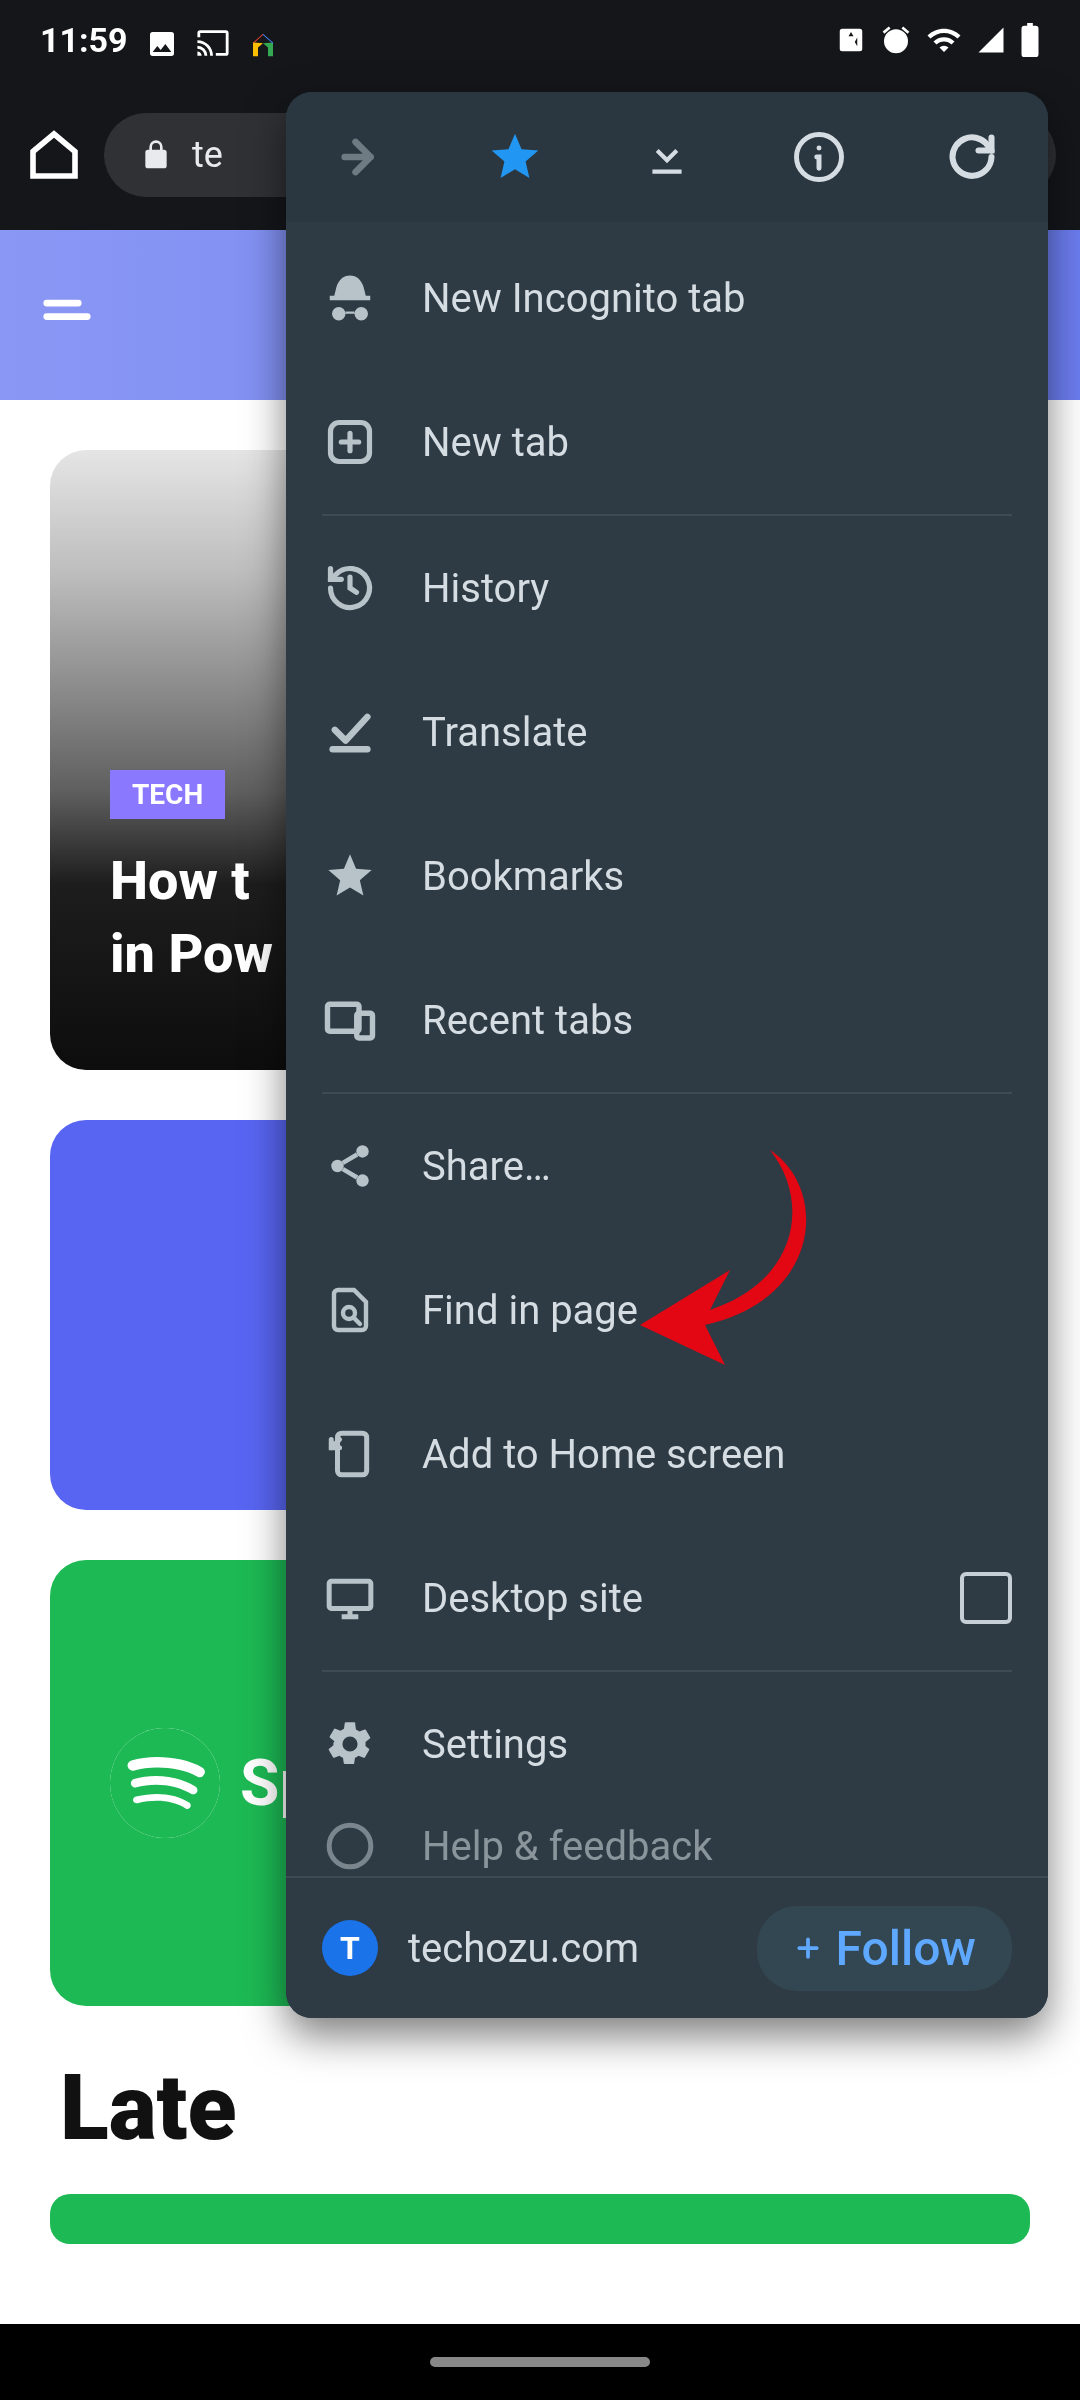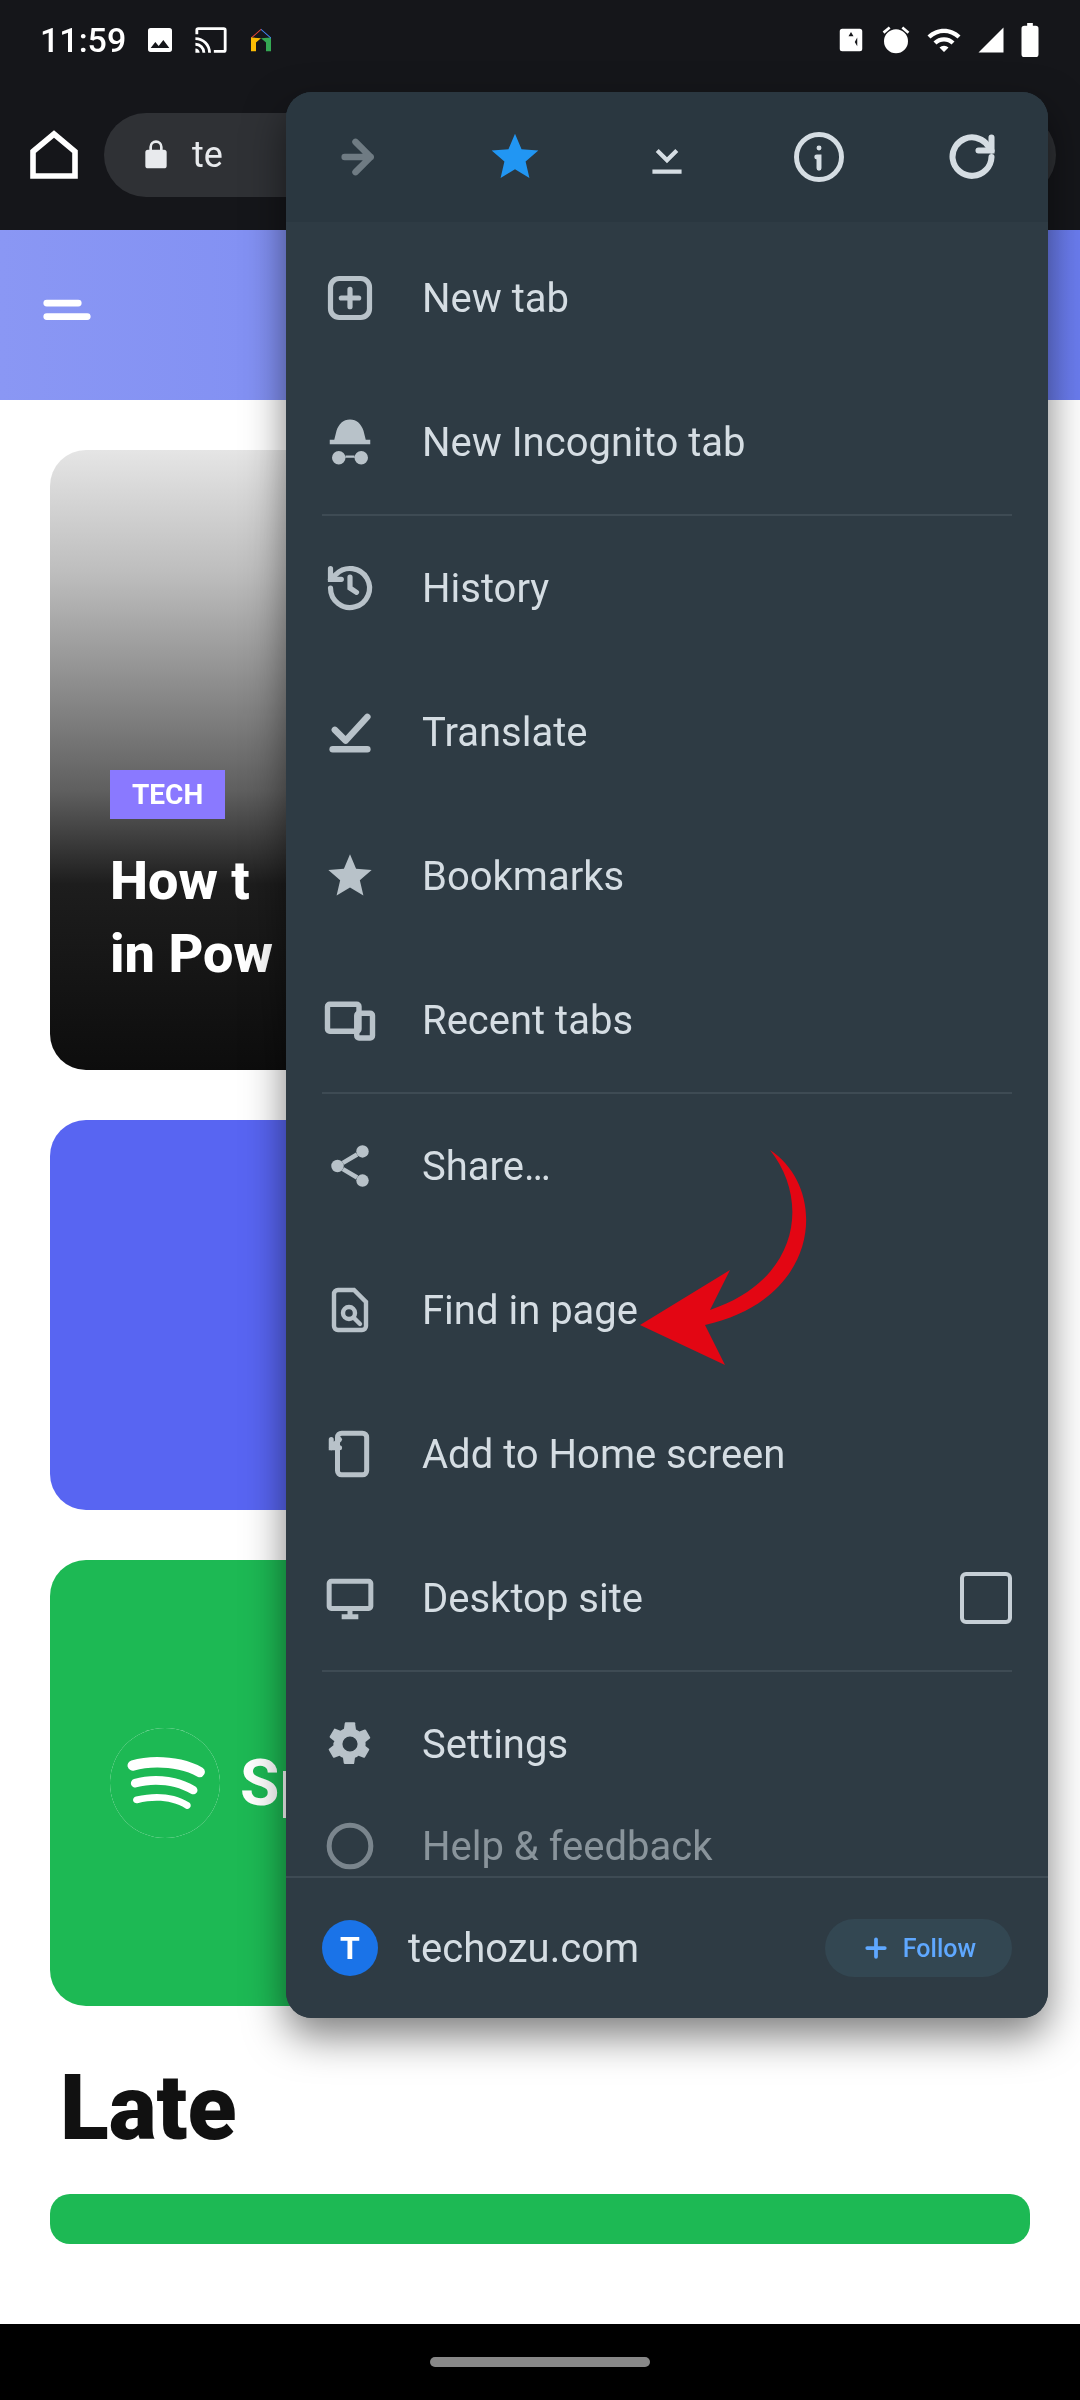--- a/index.html
+++ b/index.html
@@ -1,20 +1,20 @@
 <!DOCTYPE html>
 <html><head>
 <meta charset="utf-8">
 <style>
   * { margin:0; padding:0; box-sizing:border-box; font-family:'Roboto',sans-serif; -webkit-font-smoothing:antialiased; }
   html,body{width:1080px;height:2400px;background:#000;overflow:hidden;}
   .screen{width:1080px;height:2400px;position:relative;background:#15161a;}
   
   .status{position:absolute;top:0;left:0;right:0;height:80px;display:flex;align-items:center;justify-content:space-between;padding:0 40px;color:#fff;font-size:34px;font-weight:500;background:#15161a;}
-  .status .left{display:flex;align-items:center;gap:18px;}
+  .status .left{display:flex;align-items:flex-end;gap:18px;font-weight:bold;}
   .status .right{display:flex;align-items:center;gap:14px;}
   .status svg{fill:#fff;}
   
   .topbar{position:absolute;top:80px;left:0;right:0;height:150px;background:#15161a;display:flex;align-items:center;padding:0 24px;gap:20px;}
   .homebtn{width:60px;height:60px;display:flex;align-items:center;justify-content:center;}
   .urlbar{flex:1;height:84px;background:#2f3135;border-radius:42px;display:flex;align-items:center;padding:0 36px;color:#e8eaed;font-size:36px;gap:20px;}
   
   .page{position:absolute;top:230px;left:0;right:0;bottom:76px;background:#fff;overflow:hidden;}
   .hero-top{height:170px;background:linear-gradient(90deg,#8a97f4,#6b7df0);display:flex;align-items:center;padding:0 40px;}
   .menu-icon{width:60px;height:60px;color:#fff;}
@@ -35,21 +35,21 @@
   .menu-iconrow .slot{width:72px;height:72px;display:flex;align-items:center;justify-content:center;}
   .menu-items{flex:1;display:flex;flex-direction:column;overflow:hidden;padding:4px 0 0;}
   .mitem{display:flex;align-items:center;height:144px;padding:0 36px;gap:44px;color:#d5dde3;font-size:40px;position:relative;}
   .mitem .micon{width:56px;height:56px;display:flex;align-items:center;justify-content:center;flex-shrink:0;}
   .mitem .mlabel{flex:1;}
   .mitem .check{width:52px;height:52px;border:4px solid #c6cfd6;border-radius:6px;}
   .divider{height:2px;background:#3e4b54;margin:0 36px;}
   .menu-footer{display:flex;align-items:center;height:142px;padding:0 36px;gap:30px;border-top:2px solid #3e4b54;background:#2e3b44;}
   .site-badge{width:56px;height:56px;border-radius:28px;background:#1a73e8;display:flex;align-items:center;justify-content:center;color:#fff;font-weight:700;font-size:32px;}
   .site-name{flex:1;color:#d5dde3;font-size:40px;}
-  .followbtn{padding:14px 36px;border:none;border-radius:40px;background:#334752;color:#5fa8ff;font-size:25px;font-weight:500;display:flex;align-items:center;gap:12px;}
+  .followbtn{padding:14px 36px;border:none;border-radius:40px;background:#334752;color:#5fa8ff;font-size:48px;font-weight:500;display:flex;align-items:center;gap:12px;}
   
   .arrow{position:absolute;top:1140px;left:620px;width:200px;height:230px;z-index:60;pointer-events:none;}
 </style>
 </head>
 <body>
 
 <div class="screen">
 
   <div class="status">
     <div class="left">
@@ -160,34 +160,34 @@
           <svg width="52" height="52" viewBox="0 0 24 24" fill="none" stroke="#d5dde3" stroke-width="2.8" stroke-linecap="round">
             <path d="M21 3v6h-6"></path>
             <path d="M3 12a9 9 0 0 1 15.4-6.4L21 9"></path>
             <path d="M21 12a9 9 0 0 1-17.9 1"></path>
           </svg>
         </div>
     </div>
     <div class="menu-items">
       <div class="mitem">
         <div class="micon">
+            <svg width="54" height="54" viewBox="0 0 24 24" fill="#b8c2c9">
+              <path d="M12 2C9 2 7 4 6 7l-1 4H3v2h18v-2h-2l-1-4c-1-3-3-5-6-5zm-5 14a3 3 0 1 0 0 6 3 3 0 0 0 0-6zm10 0a3 3 0 1 0 0 6 3 3 0 0 0 0-6zm-7 3h4v-1h-4z"></path>
+            </svg>
+          </div>
+        <span class="mlabel">New Incognito tab</span>
+      </div>
+      <div class="mitem">
+        <div class="micon">
             <svg width="52" height="52" viewBox="0 0 24 24" fill="none" stroke="#b8c2c9" stroke-width="2.4" stroke-linecap="round">
               <rect x="3" y="3" width="18" height="18" rx="4"></rect>
               <path d="M12 8v8M8 12h8"></path>
             </svg>
           </div>
         <span class="mlabel">New tab</span>
-      </div>
-      <div class="mitem">
-        <div class="micon">
-            <svg width="54" height="54" viewBox="0 0 24 24" fill="#b8c2c9">
-              <path d="M12 2C9 2 7 4 6 7l-1 4H3v2h18v-2h-2l-1-4c-1-3-3-5-6-5zm-5 14a3 3 0 1 0 0 6 3 3 0 0 0 0-6zm10 0a3 3 0 1 0 0 6 3 3 0 0 0 0-6zm-7 3h4v-1h-4z"></path>
-            </svg>
-          </div>
-        <span class="mlabel">New Incognito tab</span>
       </div>
       <div class="divider"></div>
       <div class="mitem">
         <div class="micon">
             <svg width="52" height="52" viewBox="0 0 24 24" fill="none" stroke="#b8c2c9" stroke-width="2.4" stroke-linecap="round">
               <path d="M3 12a9 9 0 1 0 2.64-6.36L3 8"></path>
               <path d="M3 3v5h5"></path>
               <path d="M12 7v5l3 2"></path>
             </svg>
           </div>

